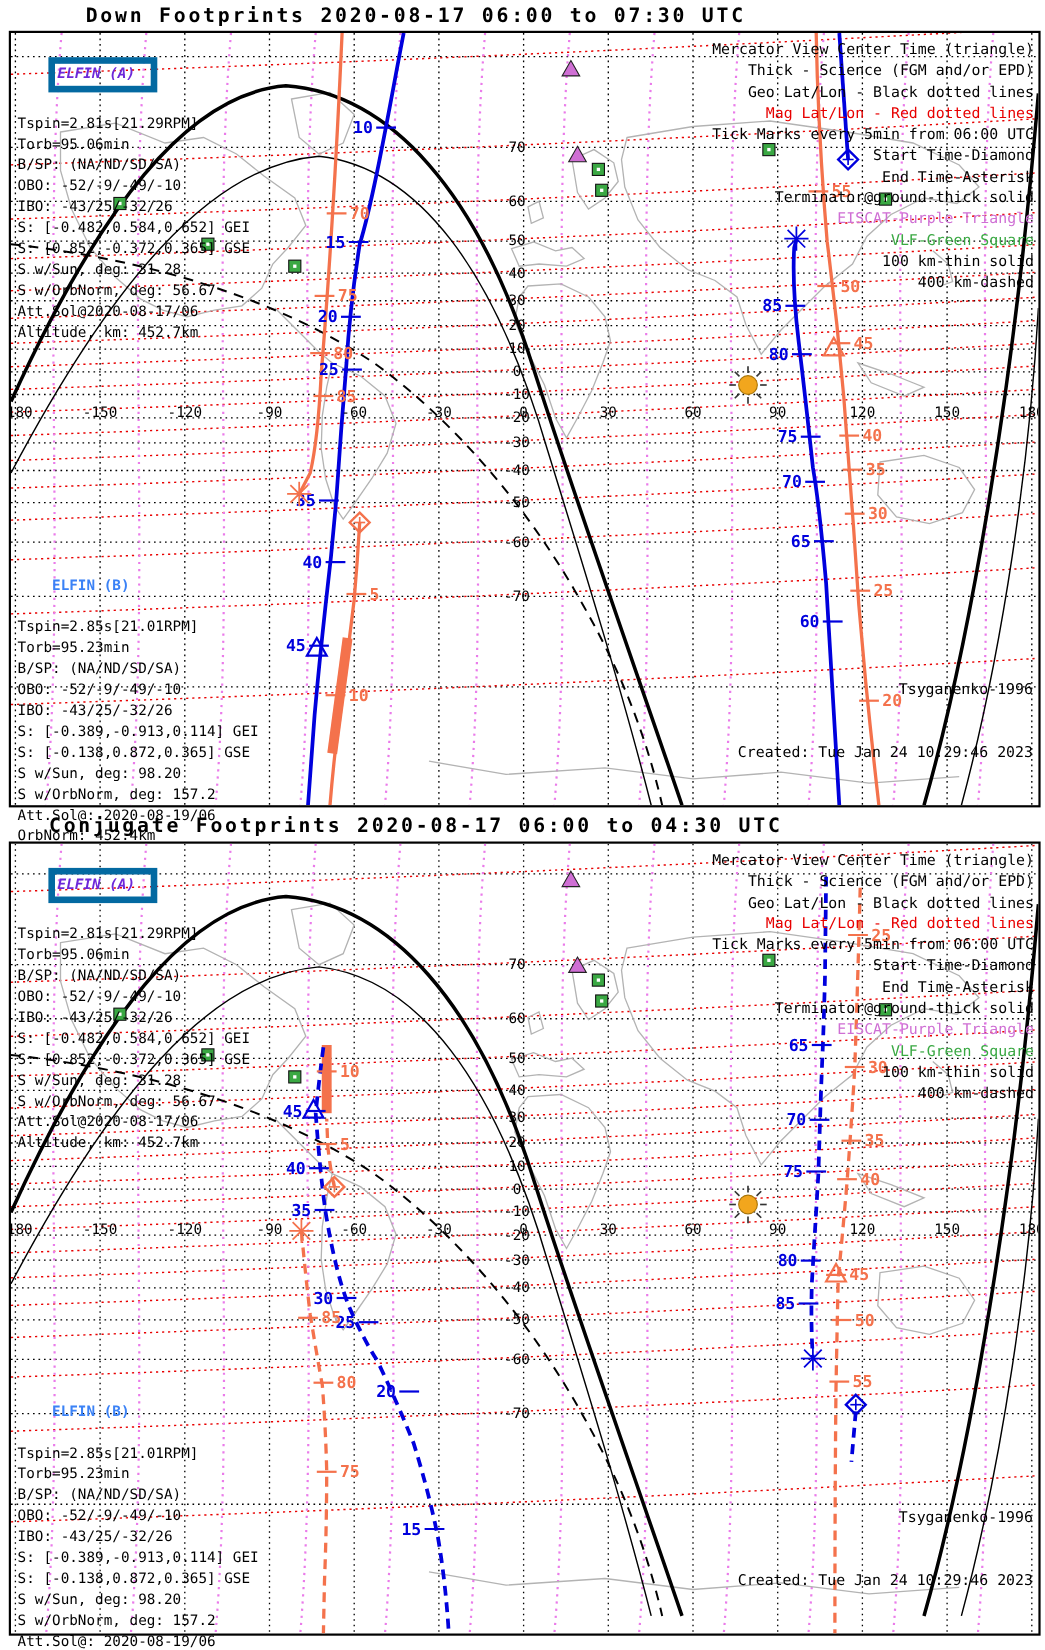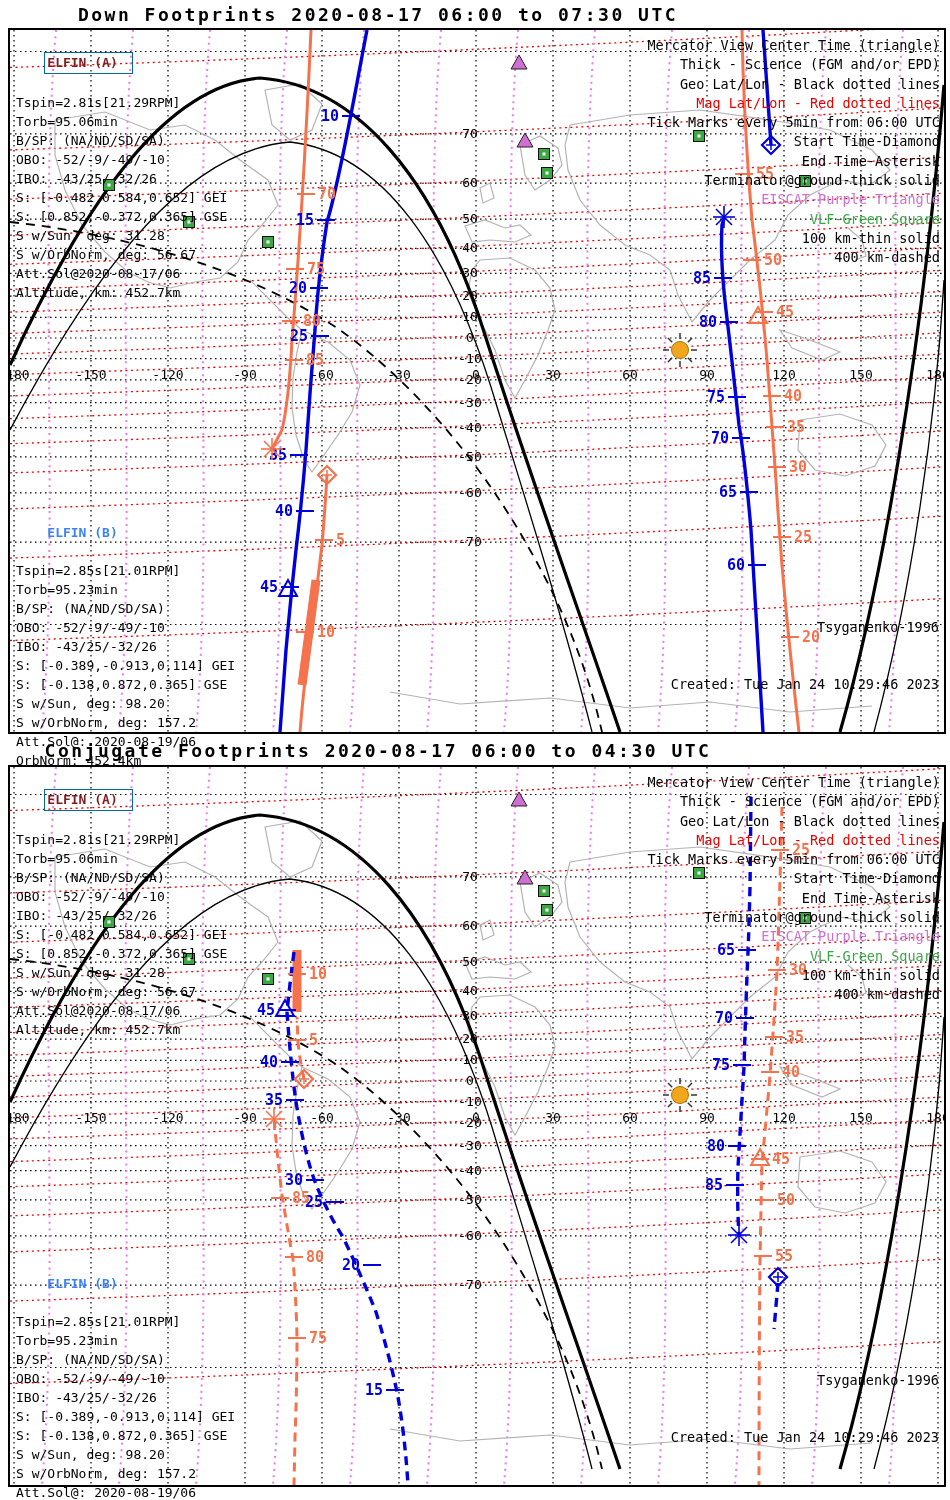--- a/index.html
+++ b/index.html
@@ -3,21 +3,21 @@
 <meta charset="utf-8">
 <style>
   html,body{margin:0;padding:0;background:#fff;}
   body{width:950px;height:1500px;position:relative;font-family:"DejaVu Sans Mono",monospace;color:#000;}
   .ptitle{position:absolute;left:0;width:756px;text-align:center;font-size:18px;font-weight:bold;letter-spacing:2.5px;white-space:nowrap;}
   .panel{position:absolute;left:8px;width:934px;border:2px solid #000;background:#fff;box-sizing:content-box;}
   .panel svg{position:absolute;left:0;top:0;}
   .overlay{position:absolute;pointer-events:none;}
   .info{font-size:13px;line-height:19px;white-space:pre;}
   .info .ititle{font-weight:bold;display:inline-block;}
-  .info-a .ititle{color:#7f1d1d;border:1px solid #0369a1;padding:0 14px 1px 2px;margin-left:-3px;}
+  .info-a .ititle{color:#6d28d9;border:6px solid #0369a1;padding:0 14px 1px 2px;margin-left:-3px;font-style:italic;}
   .info-b .ititle{color:#3b82f6;}
   .legend{font-size:13.5px;line-height:19.3px;text-align:right;white-space:pre;}
   .credits{font-size:13.5px;line-height:19px;text-align:right;white-space:pre;}
   text{font-family:"DejaVu Sans Mono",monospace;}
   .axlbl{font-size:13px;fill:#000;}
   .ticklbl{font-size:15px;font-weight:bold;}
 </style>
 </head>
 <body>
 

